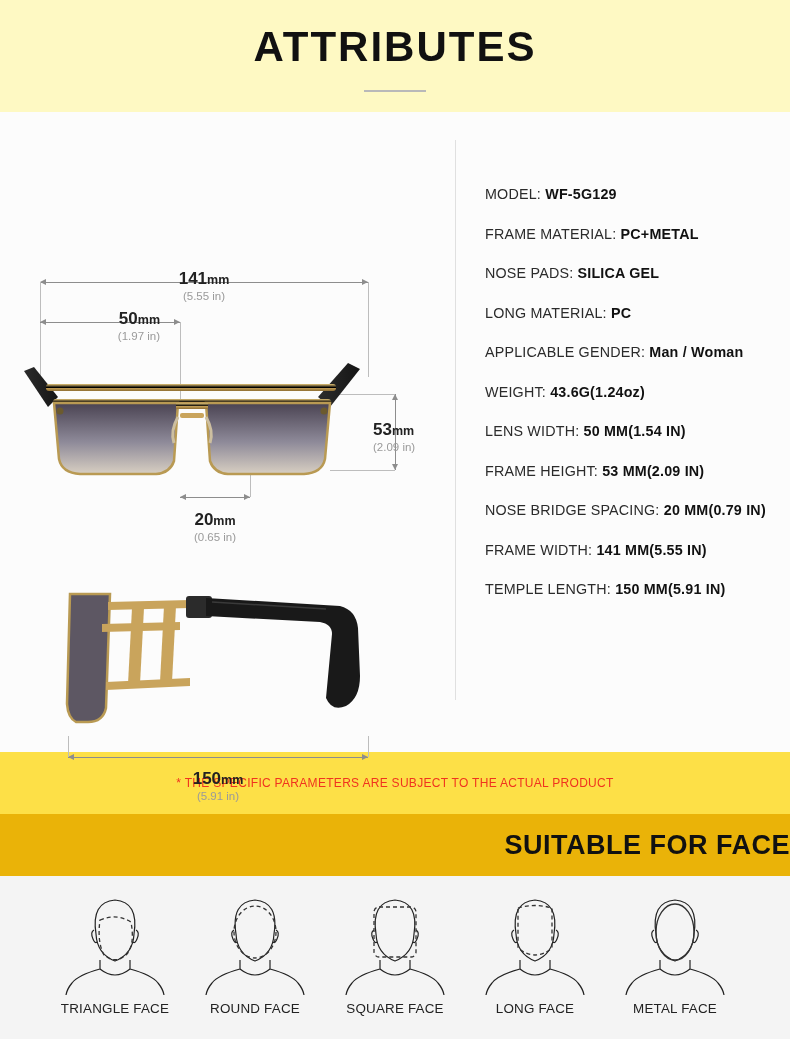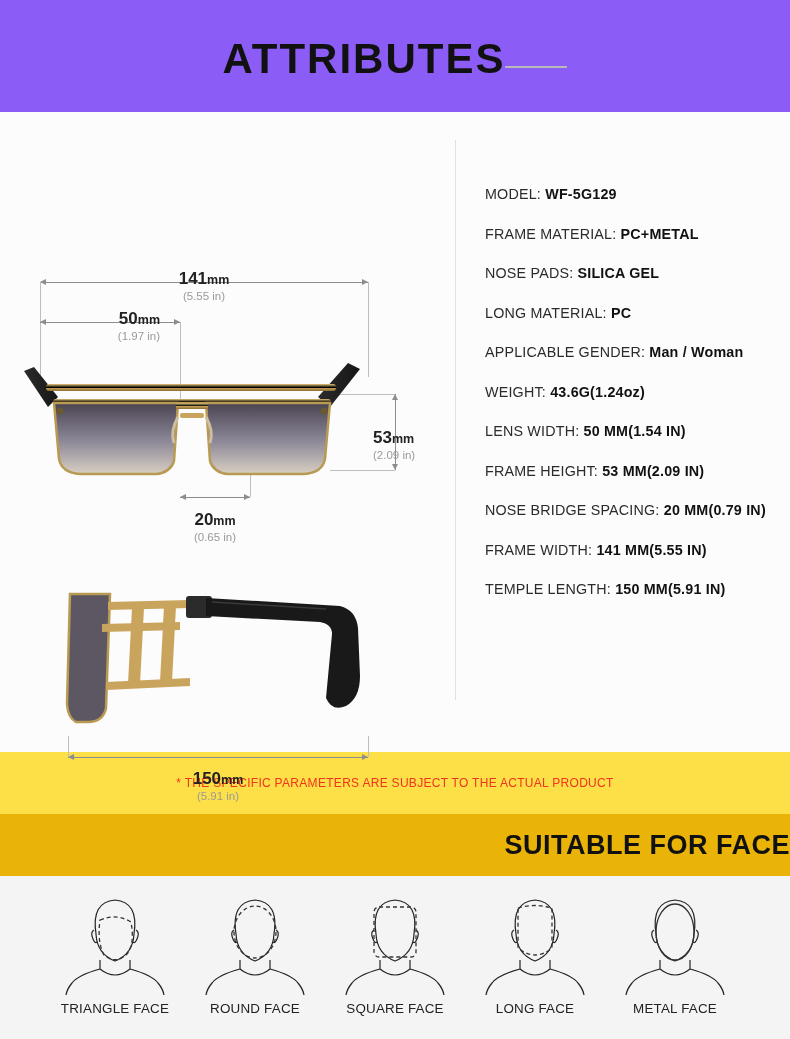--- a/index.html
+++ b/index.html
@@ -10,23 +10,23 @@
     font-family: "Liberation Sans", sans-serif;
     color: #1a1a1a;
     overflow: hidden;
   }
   .page { position: relative; width: 790px; height: 1039px; background: #fff; }
 
   
   .header {
     position: relative;
     height: 112px;
-    background: #8b5cf6;
-    display: flex;
-    flex-direction: row;
+    background: #fef9c3;
+    display: flex;
+    flex-direction: column;
     align-items: center;
     justify-content: center;
   }
   .header-title {
     font-size: 42px;
     font-weight: bold;
     letter-spacing: 2px;
     color: #111;
     line-height: 1;
     margin-top: 6px;
@@ -205,21 +205,21 @@
       <div class="arrow-h" style="left:40px; top:210px; width:140px;"></div>
       <div class="tick-v" style="left:180px; top:210px; height:78px;"></div>
       <div class="dim-label" style="left:60px; top:197px; width:100px;text-align:right;">
         <span class="num">50</span><span class="unit">mm</span>
         <span class="inch">(1.97 in)</span>
       </div>
 
       <div class="arrow-v" style="left:395px; top:282px; height:76px;"></div>
       <div class="tick-h" style="left:330px; top:282px; width:65px;"></div>
       <div class="tick-h" style="left:330px; top:358px; width:65px;"></div>
-      <div class="dim-label" style="left:373px; top:316px; width:90px; text-align:left;">
+      <div class="dim-label" style="left:373px; top:308px; width:90px; text-align:left;">
         <span class="num">53</span><span class="unit">mm</span>
         <span class="inch">(2.09 in)</span>
       </div>
 
       <div class="arrow-h" style="left:180px; top:385px; width:70px;"></div>
       <div class="tick-v" style="left:250px; top:330px; height:55px;"></div>
       <div class="dim-label" style="left:170px; top:398px; width:90px;">
         <span class="num">20</span><span class="unit">mm</span>
         <span class="inch">(0.65 in)</span>
       </div>

